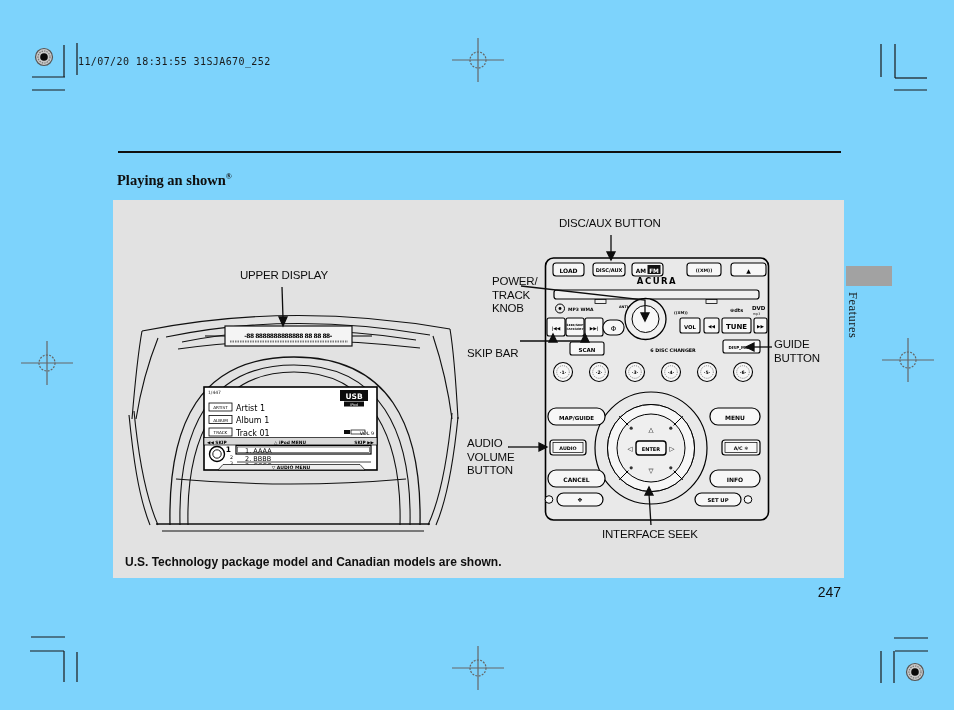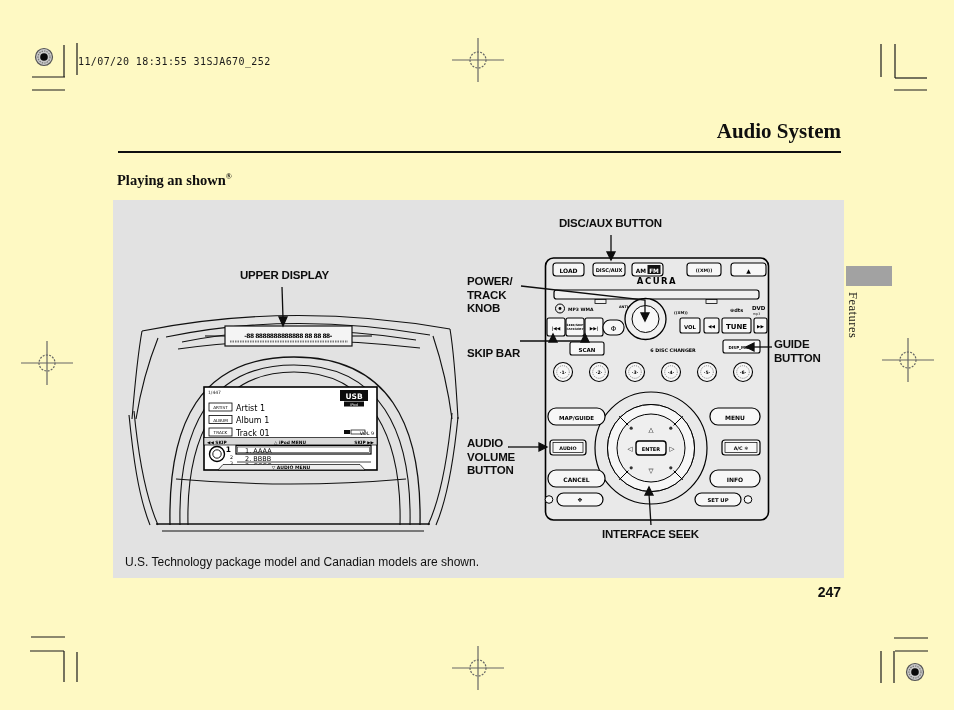--- a/index.html
+++ b/index.html
@@ -1,33 +1,33 @@
 <!DOCTYPE html>
 <html><head>
 <meta charset="utf-8">
 <style>
   html,body{margin:0;padding:0;background:#9c9c9c;}
-  #page{position:relative;width:954px;height:710px;background:#fef9c3;overflow:hidden;
+  #page{position:relative;width:954px;height:710px;background:#7dd3fc;overflow:hidden;
         font-family:"Liberation Sans",sans-serif;}
   svg text{font-family:"DejaVu Sans",sans-serif;}
   #print-code{position:absolute;left:78px;top:56px;font-family:"DejaVu Sans Mono",monospace;
         font-size:10px;letter-spacing:.4px;color:#1a1a1a;}
   #chapter-title{position:absolute;right:113px;top:119px;font-family:"Liberation Serif",serif;
         font-weight:700;font-size:21px;color:#0f0f0f;}
   #title-rule{position:absolute;left:118px;top:151px;width:723px;height:2px;background:#0f0f0f;}
   #section-heading{position:absolute;left:117px;top:172px;font-family:"Liberation Serif",serif;
         font-weight:700;font-size:14.5px;color:#0f0f0f;}
   #section-heading sup{font-size:8px;}
   #figure-box{position:absolute;left:113px;top:200px;width:731px;height:378px;background:#e2e2e2;}
-  #figure-caption{position:absolute;left:12px;top:355px;font-size:12px;font-weight:400;color:#0f0f0f;}
-  #page-number{position:absolute;right:113px;top:584px;font-size:14px;font-weight:700;color:#0f0f0f;}
+  #figure-caption{position:absolute;left:12px;top:355px;font-size:12px;font-weight:700;color:#0f0f0f;}
+  #page-number{position:absolute;right:113px;top:584px;font-size:14px;font-weight:400;color:#0f0f0f;}
   #side-tab-box{position:absolute;left:846px;top:266px;width:46px;height:20px;background:#a2a2a2;}
   #side-tab-text{position:absolute;left:845px;top:292px;writing-mode:vertical-rl;
         font-family:"Liberation Serif",serif;font-size:12.5px;color:#141414;letter-spacing:.5px;}
-  .callout{position:absolute;font-size:11.5px;font-weight:700;color:#0d0d0d;
+  .callout{position:absolute;font-size:11.5px;font-weight:400;color:#0d0d0d;
         letter-spacing:-.2px;line-height:13.5px;white-space:nowrap;}
   .abs{position:absolute;}
   #marks-svg,#leader-svg{position:absolute;left:0;top:0;pointer-events:none;}
 </style>
 </head>
 <body>
 
 <div id="page">
 
   <svg id="marks-svg" width="954" height="710">
@@ -85,21 +85,20 @@
       <g stroke="#666">
         <circle cx="478" cy="668" r="8" stroke-dasharray="2 1.3"></circle>
         <line x1="452" y1="668" x2="504" y2="668"></line>
           <line x1="478" y1="646" x2="478" y2="690"></line>
       </g>
     </g>
   </svg>
 
   <div id="print-code">11/07/20 18:31:55 31SJA670_252</div>
 
-  <div id="chapter-title">Audio System</div>
   <div id="title-rule"></div>
 
   <div id="section-heading"><span>Playing an shown</span><sup>®</sup></div>
 
   <div id="figure-box">
     <div id="figure-caption">U.S. Technology package model and Canadian models are shown.</div>
   </div>
 
   <svg class="abs" style="left:128px;top:293px" width="332" height="247" viewBox="0 0 332 247">
     <g fill="none" stroke="#111" stroke-width="1.1">
@@ -346,21 +345,21 @@
       </g>
       <g>
         <line x1="651" y1="525" x2="649" y2="494"></line>
         <polygon points="645,495 653,495 649,487"></polygon>
       </g>
     </g>
   </svg>
 
   <div class="callout" style="left:240px;top:269px">UPPER DISPLAY</div>
   <div class="callout" style="left:559px;top:217px">DISC/AUX BUTTON</div>
-  <div class="callout" style="left:467px;top:275px">
+  <div class="callout" style="left:492px;top:275px">
     <div>POWER/</div>
     <div>TRACK</div>
     <div>KNOB</div>
   </div>
   <div class="callout" style="left:467px;top:347px">SKIP BAR</div>
   <div class="callout" style="left:774px;top:338px">
     <div>GUIDE</div>
     <div>BUTTON</div>
   </div>
   <div class="callout" style="left:467px;top:437px">

